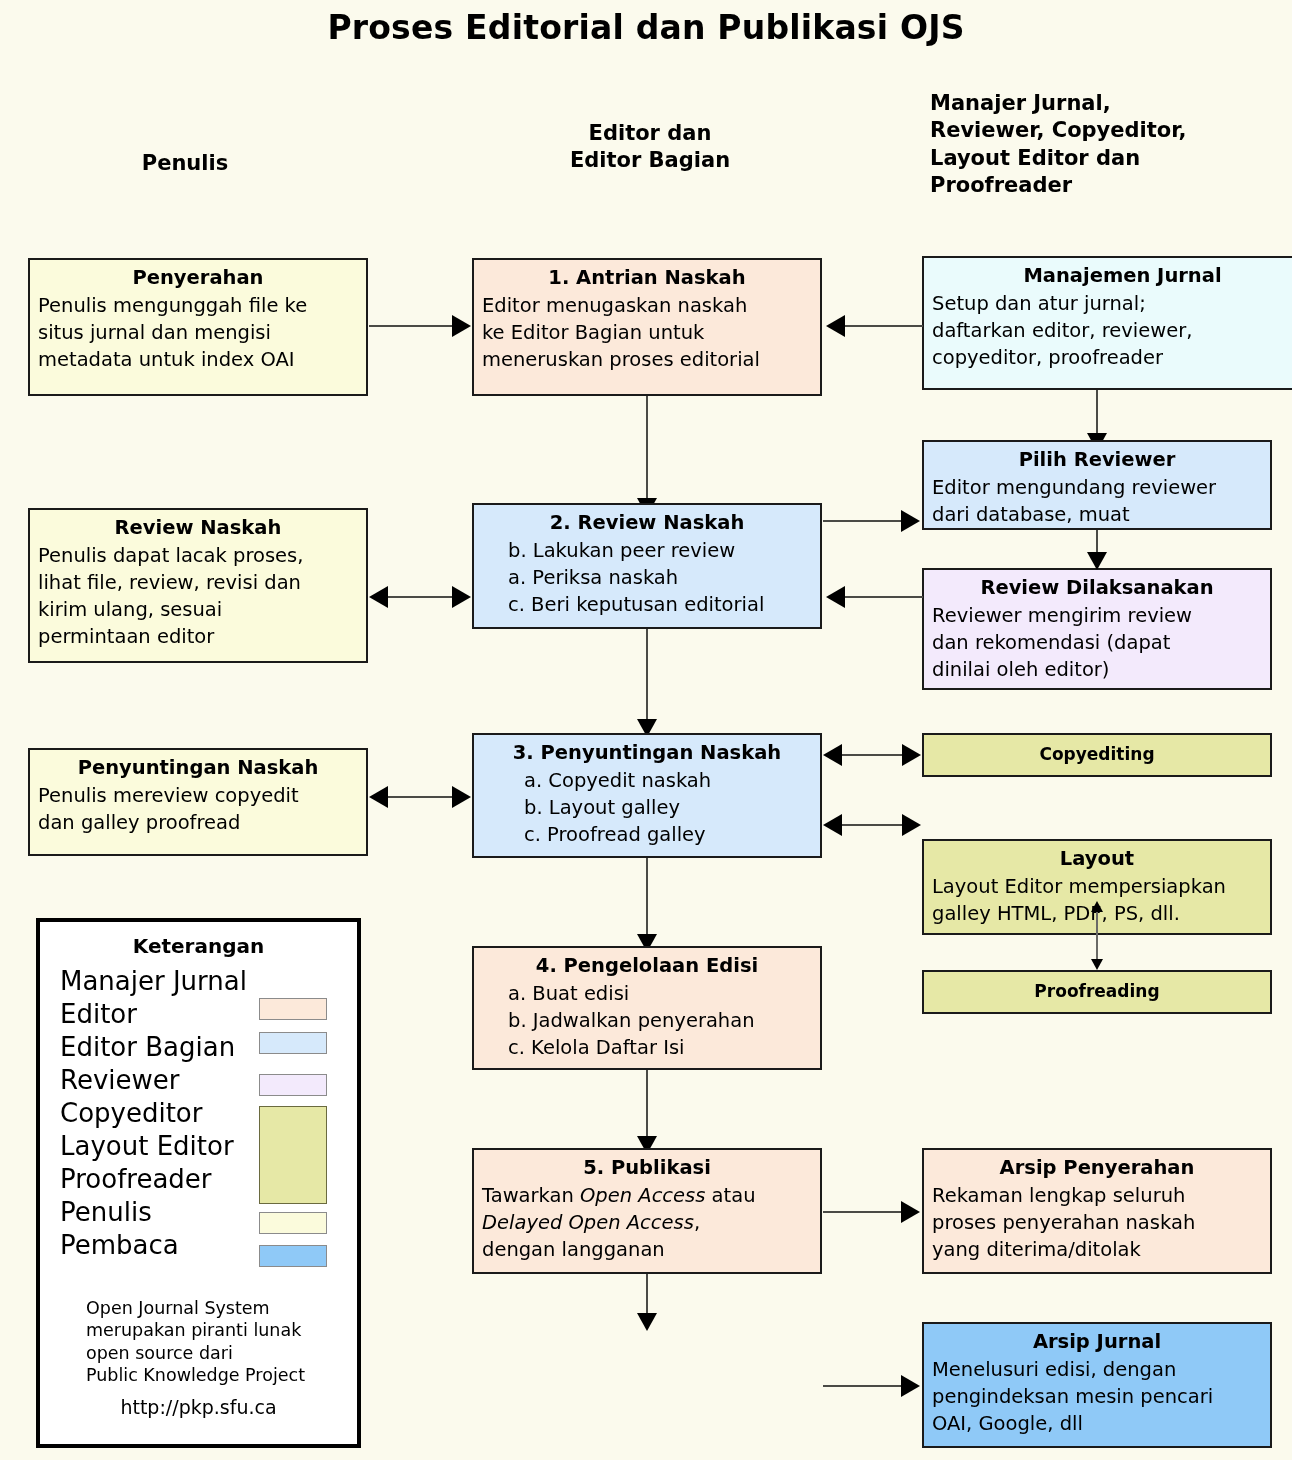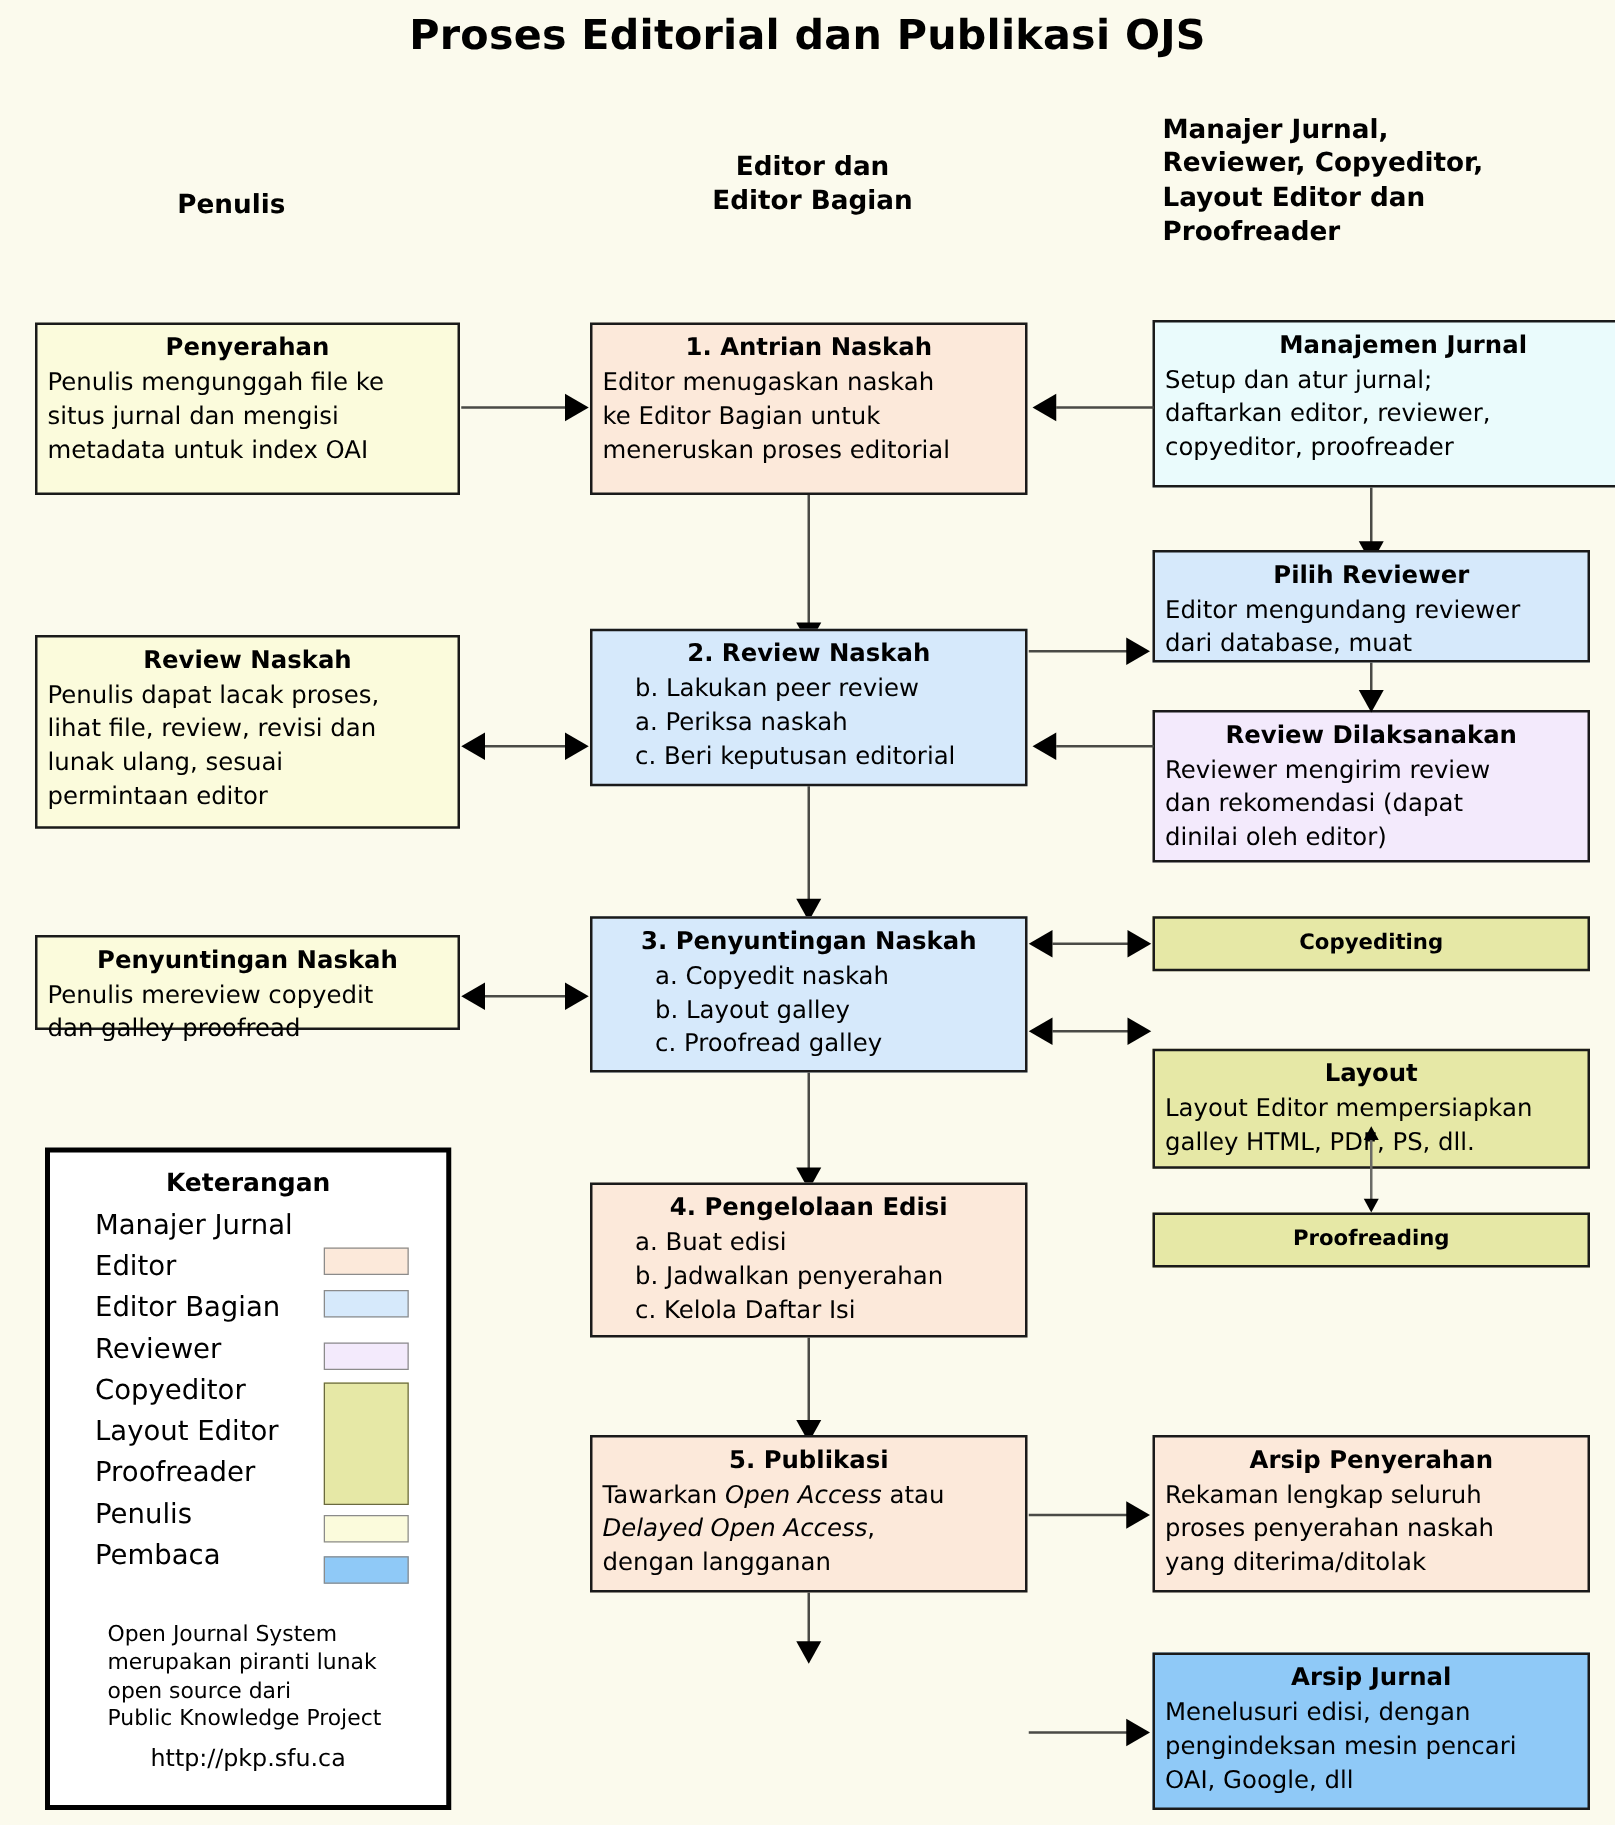--- a/index.html
+++ b/index.html
@@ -72,23 +72,23 @@
   .legend-title {
     text-align: center;
     font-size: 20px;
     font-weight: bold;
     margin-top: 12px;
     margin-bottom: 6px;
   }
   .legend-rows { position: relative; }
   .legend-row {
     position: relative;
-    font-size: 22px;
+    font-size: 26px;
     line-height: 1.0;
-    padding-left: 36px;
+    padding-left: 20px;
     height: 33px;
     display: flex;
     align-items: center;
   }
   .swatch {
     position: absolute;
     box-sizing: border-box;
     border: 1px solid #8b8b8b;
   }
   .legend-note {
@@ -173,21 +173,21 @@
   <div class="ln v" style="left:646px; top:396px; height:104px;"></div>
   <div class="ah down" style="left:637px; top:498px;"></div>
 
   <div class="ln v" style="left:1096px; top:390px; height:45px;"></div>
   <div class="ah down" style="left:1087px; top:433px;"></div>
 
   <div class="box f-author" style="left:28px; top:508px; width:340px; height:155px;">
     <span class="bt">Review Naskah</span>
     <span class="bb">Penulis dapat lacak proses,</span>
     <span class="bb">lihat file, review, revisi dan</span>
-    <span class="bb">lunak ulang, sesuai</span>
+    <span class="bb">kirim ulang, sesuai</span>
     <span class="bb">permintaan editor</span>
   </div>
 
   <div class="box f-section" style="left:472px; top:503px; width:350px; height:126px;">
     <span class="bt">2. Review Naskah</span>
     <span class="bb indent">b. Lakukan peer review</span>
     <span class="bb indent">a. Periksa naskah</span>
     <span class="bb indent">c. Beri keputusan editorial</span>
   </div>
 
@@ -213,21 +213,21 @@
 
   <div class="ln v" style="left:1096px; top:530px; height:25px;"></div>
   <div class="ah down" style="left:1087px; top:552px;"></div>
 
   <div class="ln h" style="left:845px; top:596px; width:78px;"></div>
   <div class="ah left" style="left:826px; top:586px;"></div>
 
   <div class="ln v" style="left:646px; top:629px; height:92px;"></div>
   <div class="ah down" style="left:637px; top:719px;"></div>
 
-  <div class="box f-author" style="left:28px; top:748px; width:340px; height:76px;">
+  <div class="box f-author" style="left:28px; top:748px; width:340px; height:108px;">
     <span class="bt">Penyuntingan Naskah</span>
     <span class="bb">Penulis mereview copyedit</span>
     <span class="bb">dan galley proofread</span>
   </div>
 
   <div class="box f-section" style="left:472px; top:733px; width:350px; height:125px;">
     <span class="bt">3. Penyuntingan Naskah</span>
     <span class="bb indent" style="padding-left:42px">a. Copyedit naskah</span>
     <span class="bb indent" style="padding-left:42px">b. Layout galley</span>
     <span class="bb indent" style="padding-left:42px">c. Proofread galley</span>

